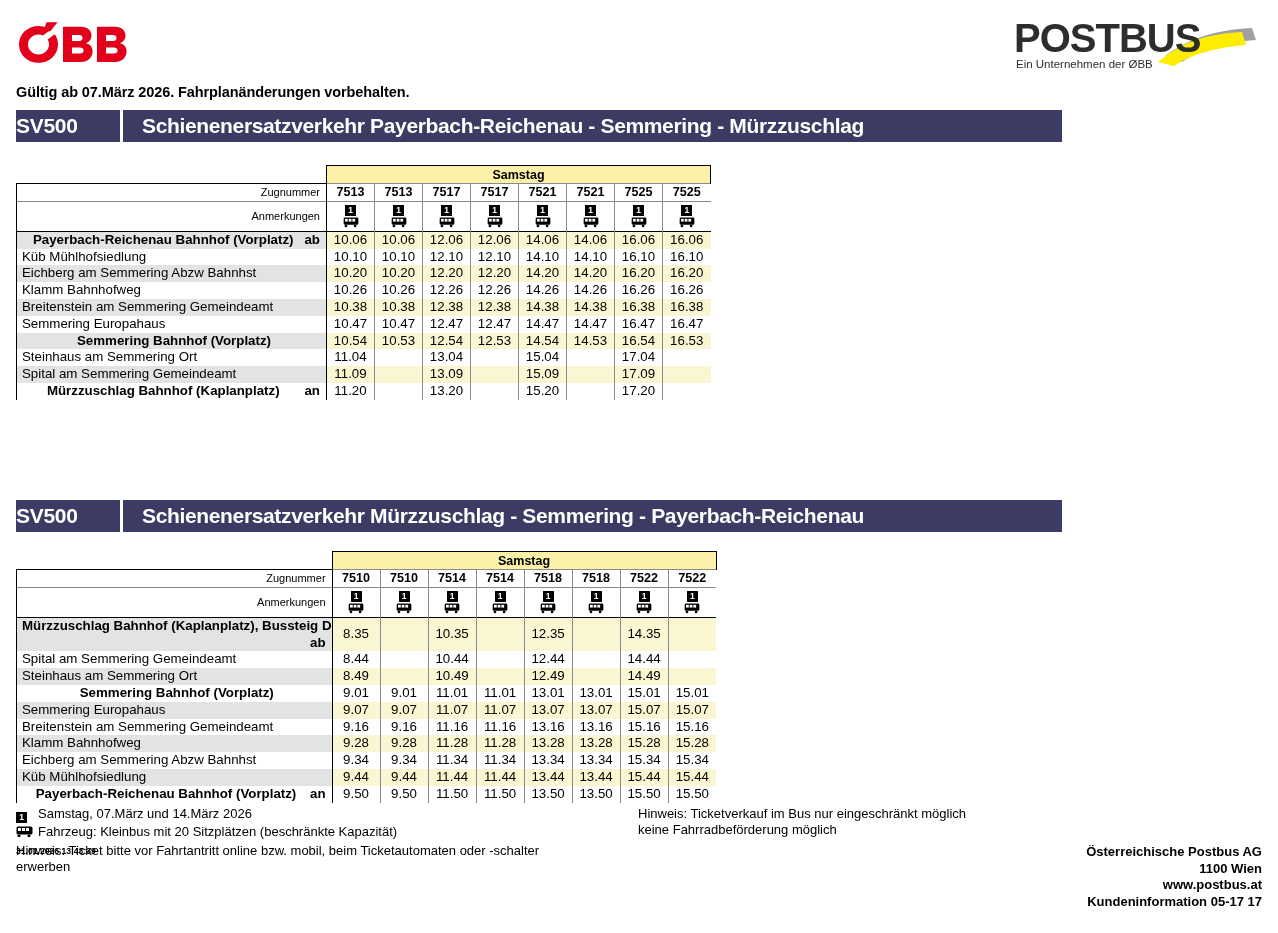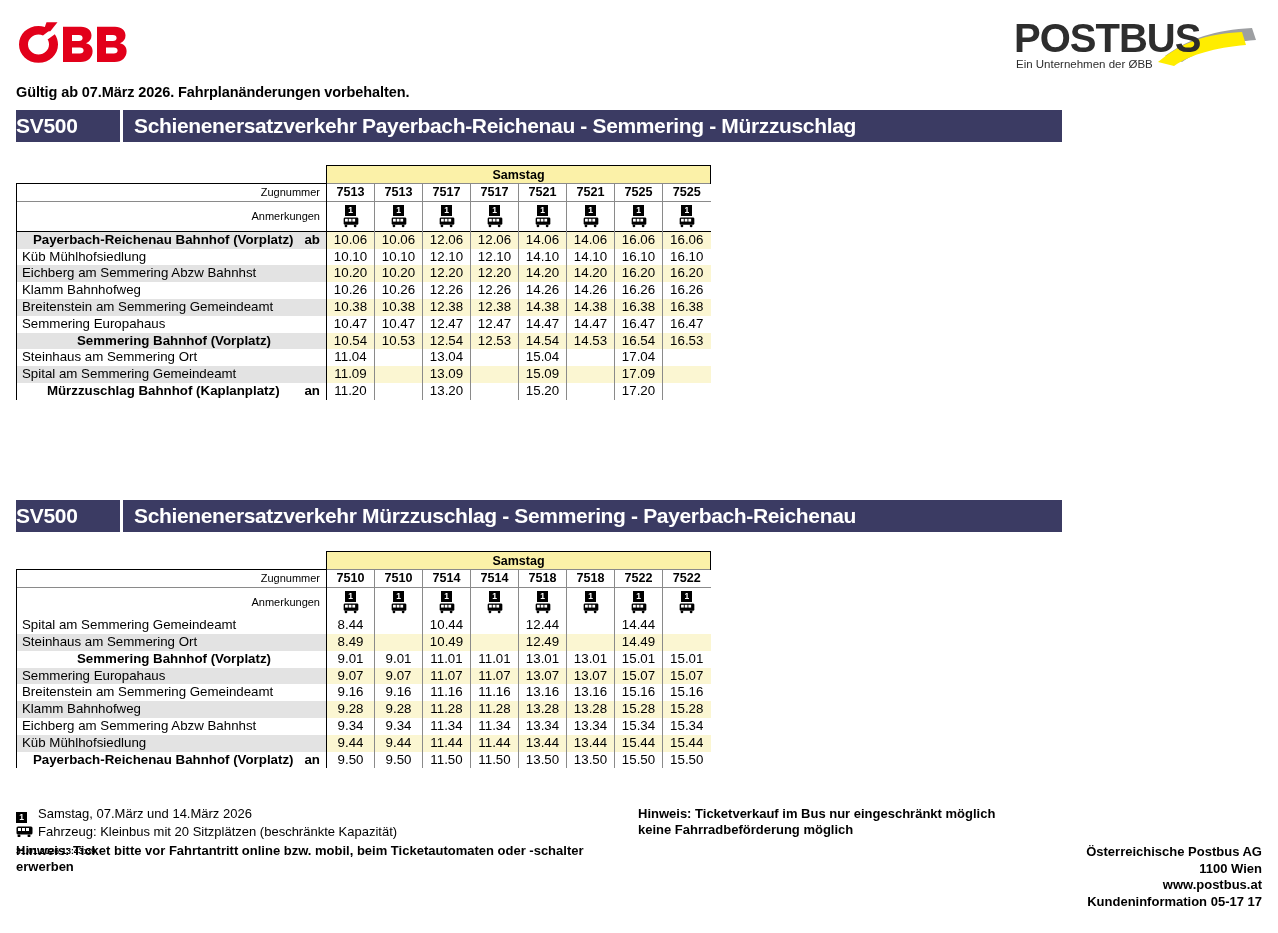--- a/index.html
+++ b/index.html
@@ -37,21 +37,21 @@
   .routebar .rb-code {
     width: 104px; flex: 0 0 104px;
     font-size: 21px; font-weight: bold;
     letter-spacing: -0.3px;
   }
   .routebar .rb-sep {
     width: 3px; flex: 0 0 3px; height: 100%;
     background: #ffffff;
   }
   .routebar .rb-title {
-    padding-left: 11px;
+    padding-left: 19px;
     font-size: 21px; font-weight: bold;
     letter-spacing: -0.35px;
     white-space: nowrap;
   }
 
   
   .tt { position: absolute; border-collapse: collapse; border-spacing: 0; }
   .tt td, .tt th { padding: 0; margin: 0; }
 
   
@@ -131,21 +131,21 @@
     font-family: "Liberation Sans", sans-serif;
   }
   .ic-bus { width: 16px; height: 11px; position: relative; }
   .ic-bus svg { display: block; }
 
   
   .footer { position: absolute; left: 16px; top: 806px; width: 1246px; }
   .fnote { display: flex; align-items: flex-start; font-size: 13px; margin-bottom: 1px; }
   .fnote .fic { width: 22px; flex: 0 0 22px; padding-top: 2px; }
   .fnote .ftxt { line-height: 15px; }
-  .fbold { font-weight: bold; font-size: 13px; line-height: 16px; }
+  .fbold { font-weight: normal; font-size: 13px; line-height: 16px; }
   .footer-left { position: absolute; left: 0; top: 0; width: 610px; }
   .footer-right { position: absolute; left: 622px; top: 0; width: 420px; }
   .footer-addr {
     position: absolute; right: 0; top: 38px; text-align: right;
     font-size: 13px; font-weight: bold; line-height: 16.5px;
   }
   .timestamp { position: absolute; left: 16px; top: 846px; font-size: 8.6px; font-weight: bold; }
 </style>
 </head>
 <body>
@@ -575,20 +575,31 @@
                   <rect x="0.5" y="0.5" width="16" height="8" rx="1.5" fill="#000"></rect>
                   <rect x="2" y="2" width="3" height="3" fill="#fff"></rect>
                   <rect x="6" y="2" width="3" height="3" fill="#fff"></rect>
                   <rect x="10" y="2" width="3" height="3" fill="#fff"></rect>
                   <rect x="1.5" y="8.5" width="3" height="2.6" rx="1.2" fill="#000"></rect>
                   <rect x="11.5" y="8.5" width="3" height="2.6" rx="1.2" fill="#000"></rect>
                 </svg>
               </span>
             </span>
           </td>
+        </tr>
+        <tr class="row-major ">
+          <td class="col-stop shade-grey sep-thick-top" style="border-left:1.6px solid #000"><span>Mürzzuschlag Bahnhof (Kaplanplatz), Bussteig D</span><span class="aa">ab</span></td>
+          <td class="col-time shade-yellow sep-thick-top first">8.35</td>
+          <td class="col-time shade-yellow sep-thick-top"></td>
+          <td class="col-time shade-yellow sep-thick-top">10.35</td>
+          <td class="col-time shade-yellow sep-thick-top"></td>
+          <td class="col-time shade-yellow sep-thick-top">12.35</td>
+          <td class="col-time shade-yellow sep-thick-top"></td>
+          <td class="col-time shade-yellow sep-thick-top">14.35</td>
+          <td class="col-time shade-yellow sep-thick-top"></td>
         </tr>
         <tr class="">
           <td class="col-stop shade-white" style="border-left:1.6px solid #000"><span>Spital am Semmering Gemeindeamt</span></td>
           <td class="col-time shade-plain first">8.44</td>
           <td class="col-time shade-plain"></td>
           <td class="col-time shade-plain">10.44</td>
           <td class="col-time shade-plain"></td>
           <td class="col-time shade-plain">12.44</td>
           <td class="col-time shade-plain"></td>
           <td class="col-time shade-plain">14.44</td>

